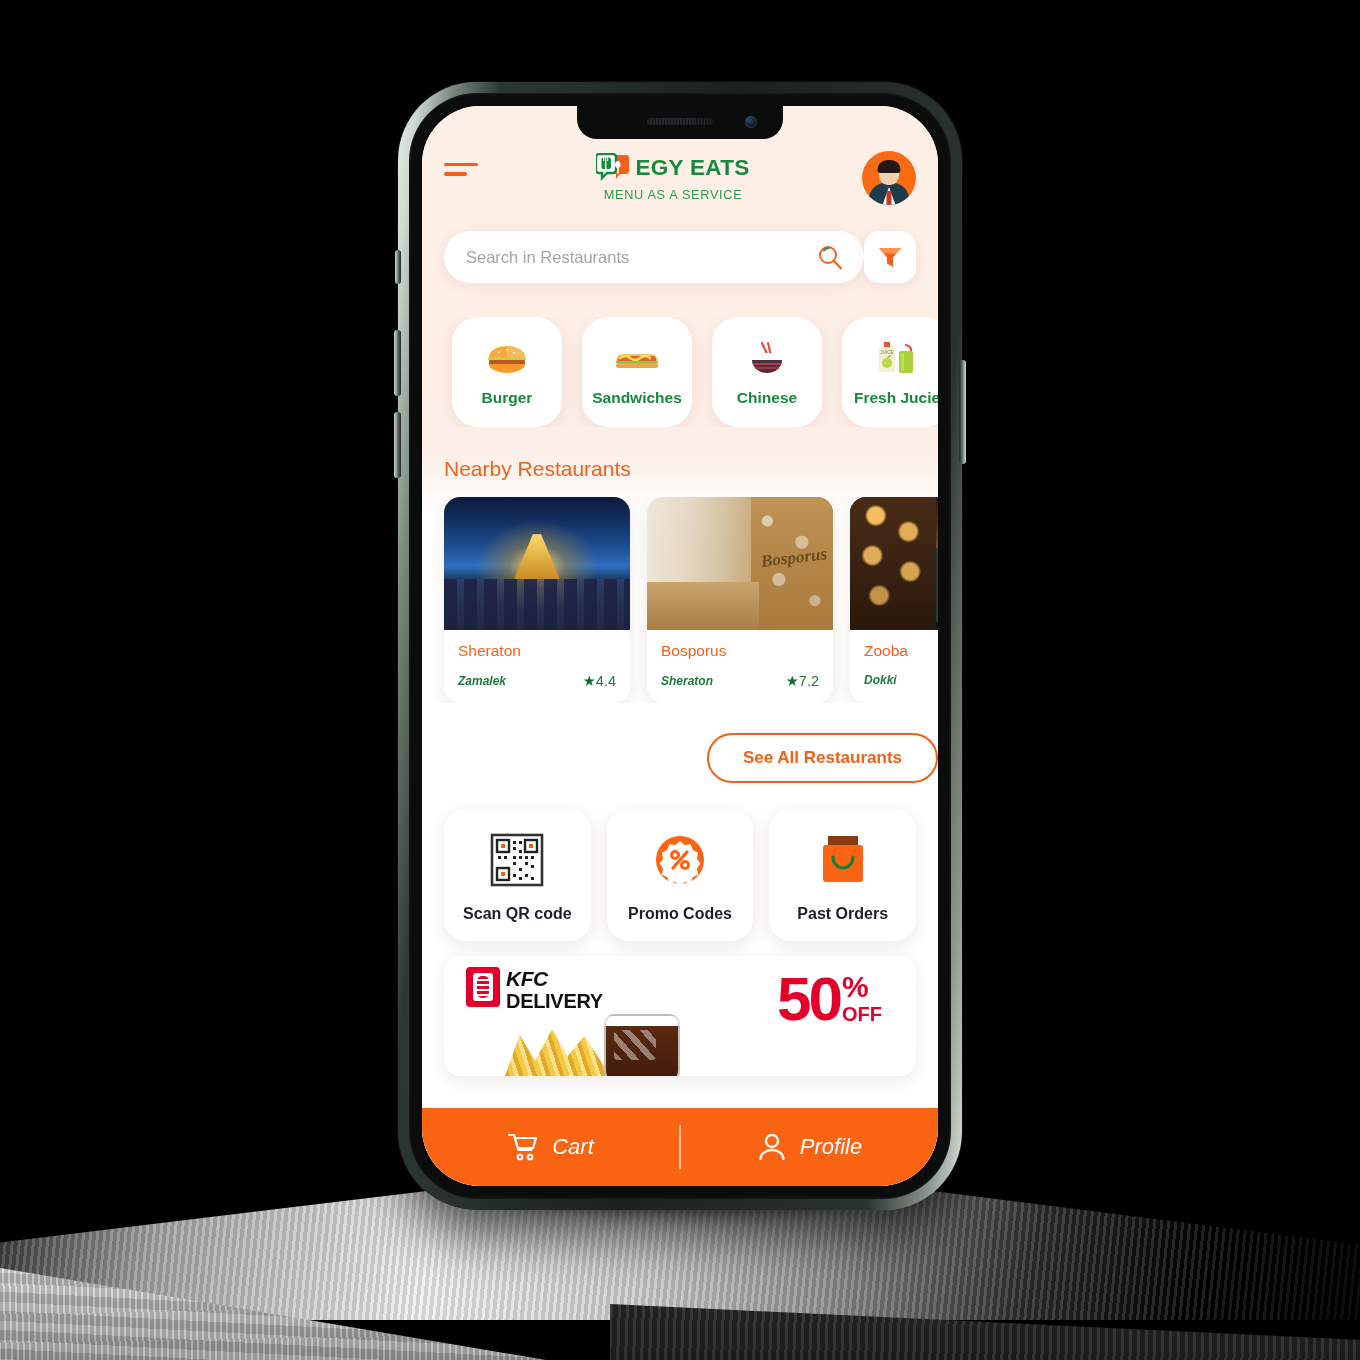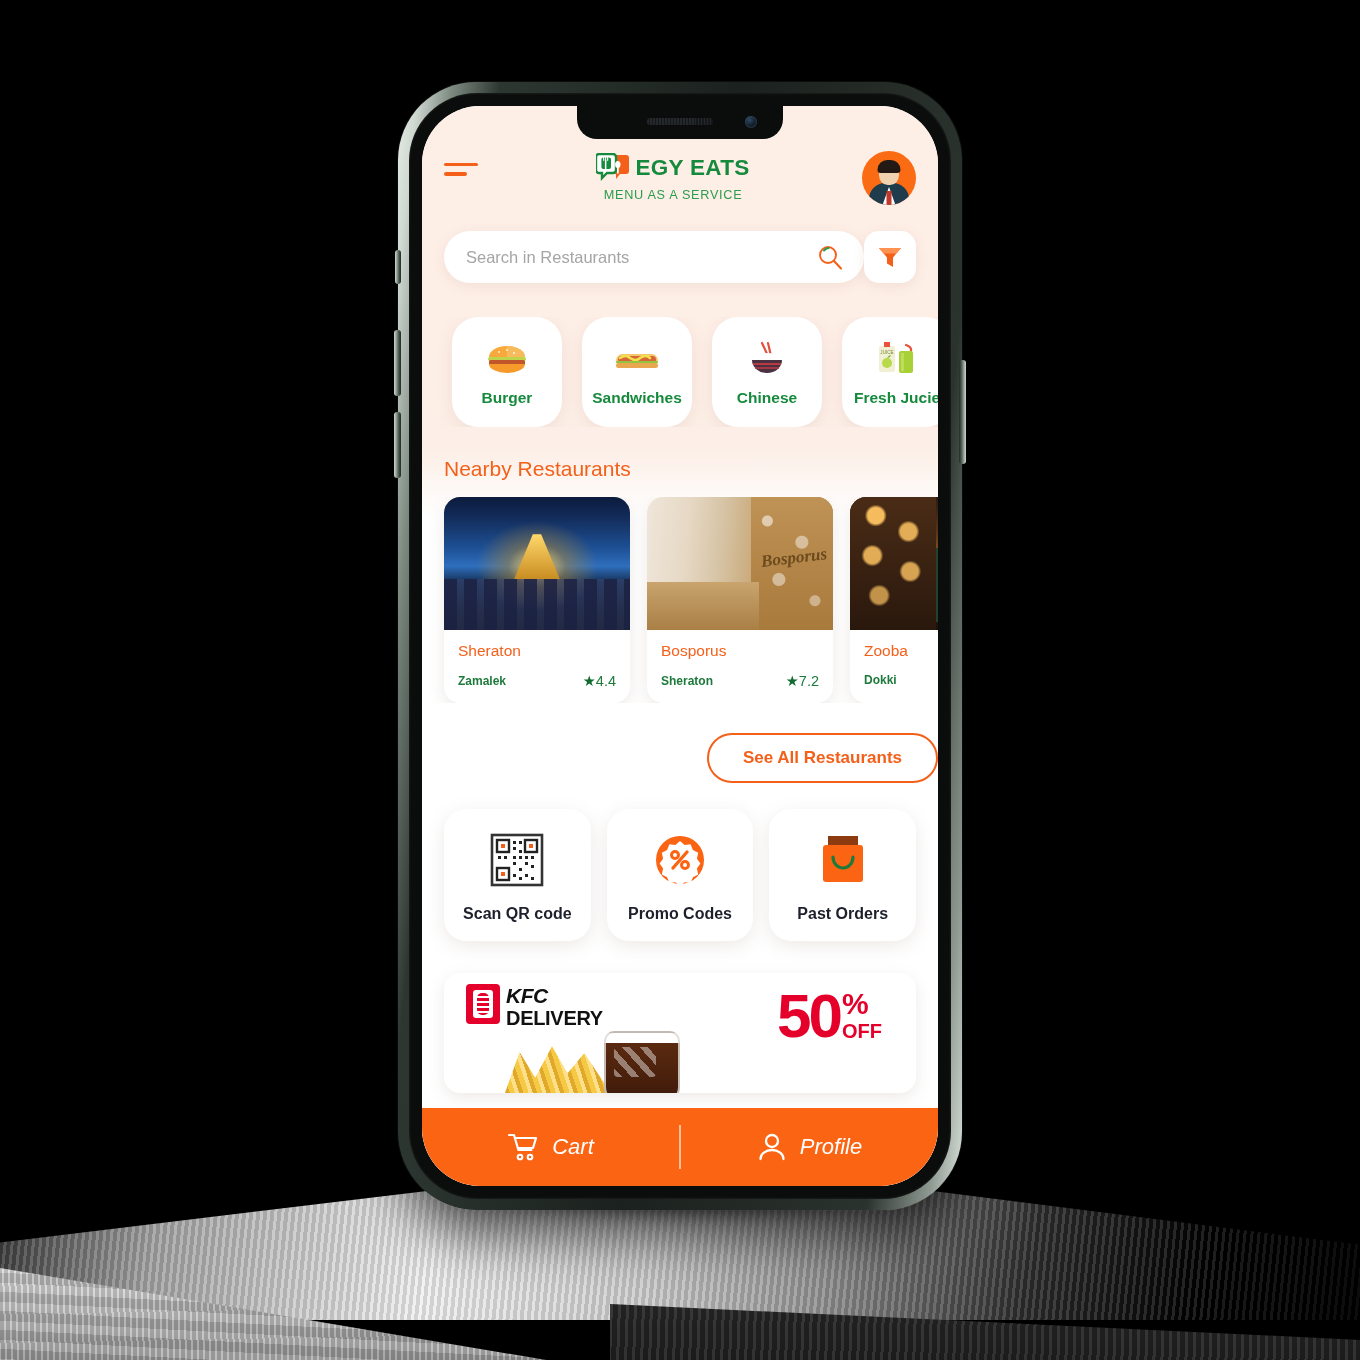--- a/index.html
+++ b/index.html
@@ -146,21 +146,21 @@
   .sec-title { margin: 30px 0 0 22px; font-size: 21px; font-weight: 400; color: #f4601a; }
   .rests { margin-top: 16px; padding-left: 22px; display: flex; gap: 17px; overflow: hidden; }
   .rcard {
     flex: 0 0 auto; width: 186px; background: #fff; border-radius: 16px; overflow: hidden;
     box-shadow: 0 5px 16px rgba(150,130,120,.17); cursor: pointer;
   }
   .rimg { width: 186px; height: 133px; position: relative; overflow: hidden; }
   .rbody { padding: 12px 14px 14px; }
   .rname { font-size: 15.5px; color: #f4601a; font-weight: 400; }
   .rmeta { margin-top: 13px; display: flex; align-items: center; justify-content: space-between; }
-  .rarea { font-size: 12px; color: #1d7a3c; font-weight: 700; }
+  .rarea { font-size: 12px; color: #1d7a3c; font-weight: 700; font-style: italic; }
   .rrate { font-size: 14.5px; color: #1d7a3c; font-weight: 400; white-space: nowrap; }
   .rrate .st { color: #0f6b2e; }
 
   
   .ph-movembik {
     background:
       radial-gradient(ellipse at 50% 52%, rgba(255,214,110,.95) 0%, rgba(190,140,40,.45) 22%, rgba(0,0,0,0) 46%),
       linear-gradient(180deg, #0b1b3d 0%, #122a57 14%, #1d4f93 38%, #2f6fbd 52%, #153055 64%, #0a1529 84%, #05080f 100%);
   }
   .ph-movembik::before {
@@ -222,21 +222,21 @@
   .tile {
     flex: 1 1 0; background: #fff; border-radius: 22px; padding: 22px 6px 18px;
     display: flex; flex-direction: column; align-items: center; gap: 16px;
     box-shadow: 0 5px 18px rgba(160,140,130,.18); cursor: pointer;
   }
   .tile-ico { height: 58px; display: flex; align-items: center; justify-content: center; }
   .tile-lbl { font-size: 16px; font-weight: 800; color: #1d1f2b; white-space: nowrap; }
 
   
   .promo {
-    margin: 32px 22px 0; height: 120px; background: #fff; border-radius: 16px;
+    margin: 15px 22px 0; height: 120px; background: #fff; border-radius: 16px;
     position: relative; overflow: hidden; box-shadow: 0 5px 16px rgba(150,130,120,.16); cursor: pointer;
   }
   .kfc-logo {
     position: absolute; left: 22px; top: 11px; width: 34px; height: 40px; border-radius: 4px;
     background: #e4002b; display:flex; align-items:center; justify-content:center;
   }
   .kfc-logo i {
     width: 20px; height: 28px; background: #fff; border-radius: 3px; display:block; position:relative;
   }
   .kfc-logo i::after {

